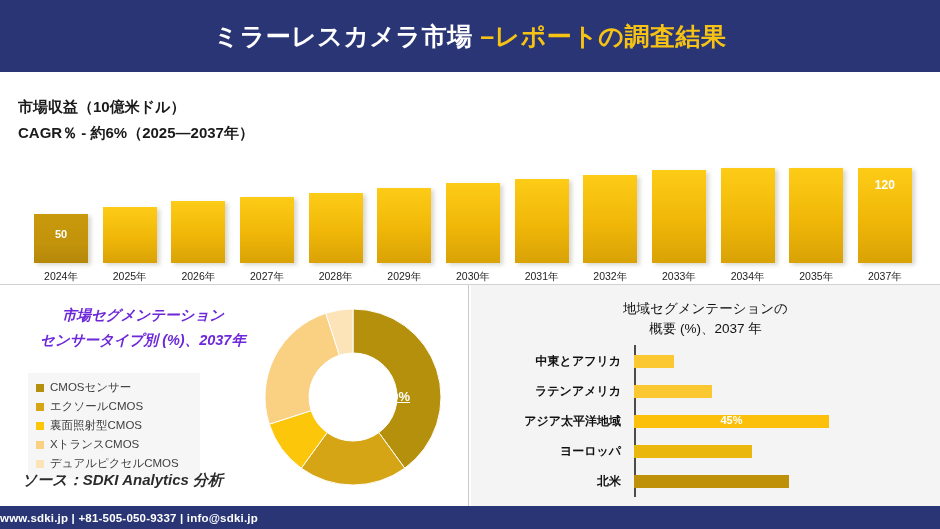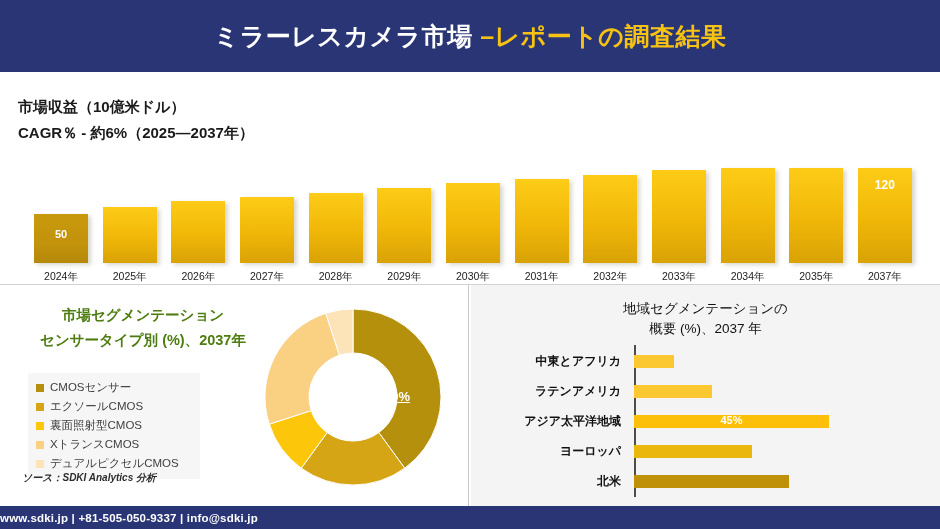--- a/index.html
+++ b/index.html
@@ -130,21 +130,22 @@
     width: 1px; height: 221px;
     background: #c9c9c9;
   }
 
   
   .seg-title {
     position: absolute;
     left: 8px; top: 18px;
     width: 270px;
     text-align: center;
-    color: #4d7c0f;
+    color: #6d28d9;
+    font-style: italic;
   }
   .seg-title-line {
     font-size: 14.5px;
     font-weight: bold;
     line-height: 25px;
     white-space: nowrap;
   }
 
   .legend-box {
     position: absolute;
@@ -165,21 +166,21 @@
   }
   .legend-text {
     font-size: 11.5px;
     color: #404040;
     white-space: nowrap;
   }
 
   .source-note {
     position: absolute;
     left: 22px; top: 186px;
-    font-size: 10px;
+    font-size: 15px;
     font-style: italic;
     font-weight: bold;
     color: #2b2b2b;
     white-space: nowrap;
   }
 
   .donut-wrap {
     position: absolute;
     left: 258px; top: 16px;
     width: 190px; height: 192px;

